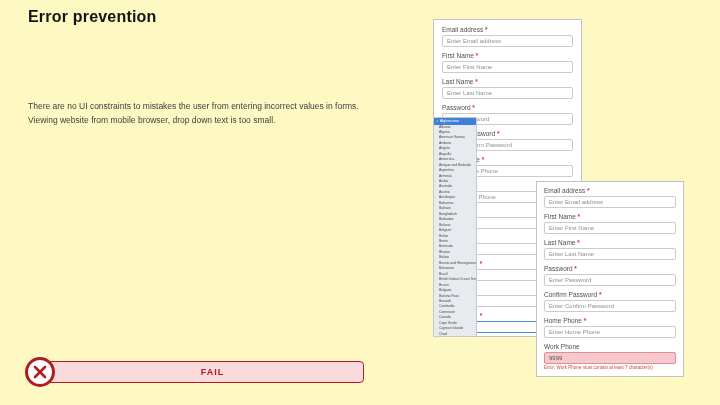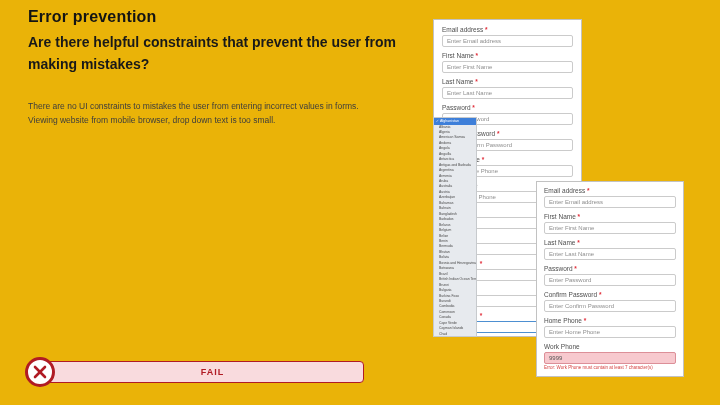--- a/index.html
+++ b/index.html
@@ -1,17 +1,17 @@
 <!DOCTYPE html>
 <html><head>
 <meta charset="utf-8">
 <style>
   html,body{margin:0;padding:0;}
   body{font-family:"Liberation Sans",sans-serif;background:#fff;}
-  #slide{position:relative;width:720px;height:405px;background:#eab308;overflow:hidden;}
+  #slide{position:relative;width:720px;height:405px;background:#fef9c3;overflow:hidden;}
 
   
   .title{position:absolute;left:28px;top:8px;font-size:16px;font-weight:800;color:#141414;letter-spacing:.2px;}
   .subtitle{position:absolute;left:28px;top:31px;font-size:14px;font-weight:700;color:#191919;line-height:22px;max-width:385px;}
   .body-text{position:absolute;left:28px;top:99px;font-size:8.5px;color:#3d3d3d;line-height:14px;max-width:352px;}
 
   
   .verdict-banner{position:absolute;left:33px;top:361px;width:331px;height:22px;background:#f9dbde;border:1.5px solid #b01b24;border-radius:4px;box-sizing:border-box;display:flex;align-items:center;justify-content:center;}
   .verdict-label{font-size:9px;font-weight:700;color:#b01b24;letter-spacing:1px;margin-left:28px;}
   .verdict-icon{position:absolute;left:25px;top:357px;width:30px;height:30px;background:#fff;border:3px solid #b01b24;border-radius:50%;box-sizing:border-box;display:flex;align-items:center;justify-content:center;}
@@ -36,21 +36,20 @@
   .dd-item-highlight{height:6.5px;background:#3e7fd9;color:#fff;font-size:3.6px;display:flex;align-items:center;padding-left:2px;white-space:nowrap;overflow:hidden;}
   .dd-check{font-size:3.5px;margin-right:1px;color:#fff;}
   .dd-item{font-size:3.4px;line-height:5.45px;color:#4a4a4a;padding-left:5px;white-space:nowrap;overflow:hidden;}
 </style>
 </head>
 <body>
 
 <div id="slide">
 
   <div class="title">Error prevention</div>
-  <div class="subtitle">Are there helpful constraints that prevent the user from making mistakes?</div>
   <div class="body-text">There are no UI constraints to mistakes the user from entering incorrect values in forms. Viewing website from mobile browser, drop down text is too small.</div>
 
   <div id="form1" class="form-box">
       <div class="field">
         <div class="flabel"><span>Email address</span><span class="ast"> *</span></div>
         <div class="finput">
           <span class="fplaceholder">Enter Email address</span>
         </div>
       </div>
       <div class="field">

